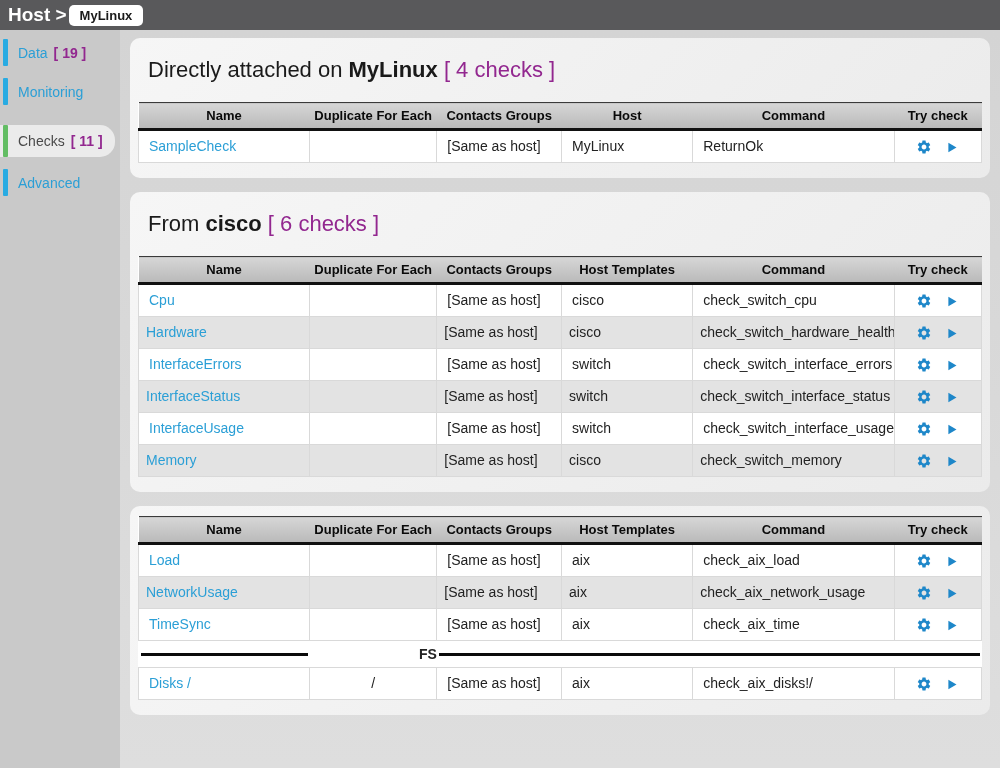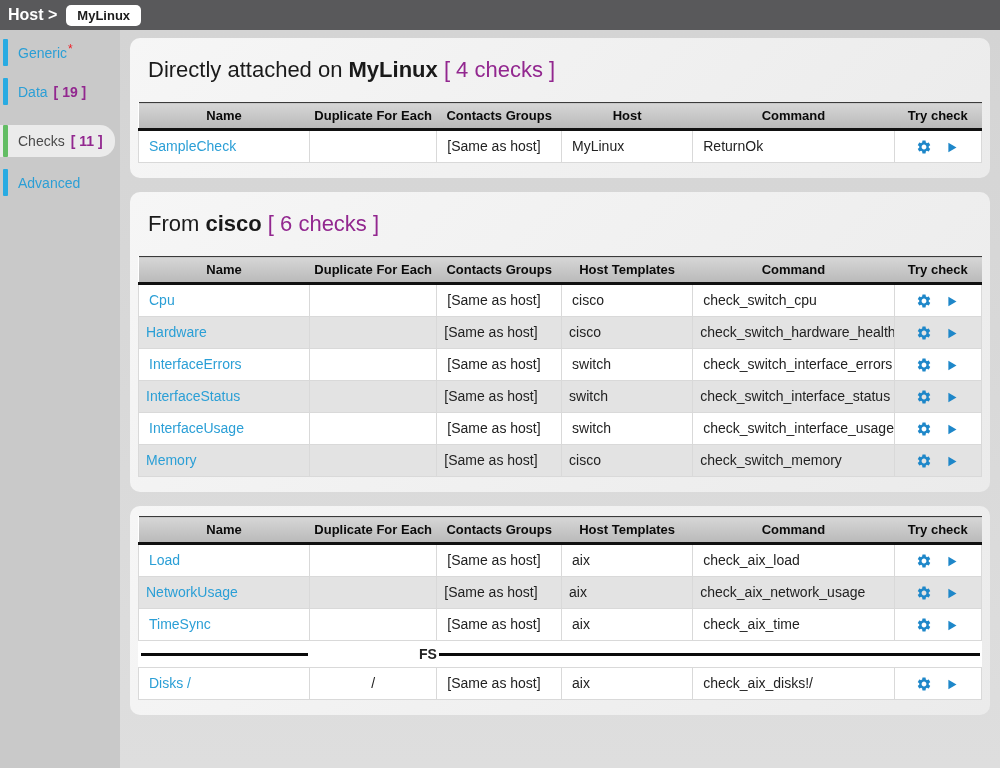--- a/index.html
+++ b/index.html
@@ -6,21 +6,21 @@
   body {
     width:1000px; height:768px; overflow:hidden;
     font-family:"Liberation Sans", sans-serif;
     background:#dadada;
   }
   
   .topbar {
     height:30px; background:var(--topbar-bg, #59595b);
     display:flex; align-items:center; padding-left:8px; box-sizing:border-box;
   }
-  .crumb { color:#ffffff; font-weight:bold; font-size:16px; margin-right:9px; }
+  .crumb { color:#ffffff; font-weight:bold; font-size:19px; margin-right:2px; }
   .host-tab {
     background:#ffffff; color:#1a1a1a; font-weight:bold; font-size:13px;
     padding:3px 11px; border-radius:5px; cursor:pointer;
   }
   
   .layout { display:flex; height:738px; }
   .sidebar {
     width:120px; flex-shrink:0; background:var(--sidebar-bg, #c9c9c9);
     padding-top:9px; box-sizing:border-box;
   }
@@ -92,28 +92,27 @@
 <header class="topbar">
   <span class="crumb">Host &gt;</span>
   <span class="host-tab">MyLinux</span>
 </header>
 
 <div class="layout">
 
   <nav class="sidebar">
     <div class="side-item">
       <span class="bar"></span>
-      <span class="lbl">Generic</span>
-      <span class="marker">*</span>
-      <span class="count"></span>
+      <span class="lbl">Data</span>
+      <span class="count">[ 19 ]</span>
     </div>
     <div class="side-item">
       <span class="bar"></span>
-      <span class="lbl">Data</span>
-      <span class="count">[ 19 ]</span>
+      <span class="lbl">Monitoring</span>
+      <span class="count"></span>
     </div>
     <div class="side-item selected">
       <span class="bar"></span>
       <span class="lbl">Checks</span>
       <span class="count">[ 11 ]</span>
     </div>
     <div class="side-item">
       <span class="bar"></span>
       <span class="lbl">Advanced</span>
       <span class="count"></span>

